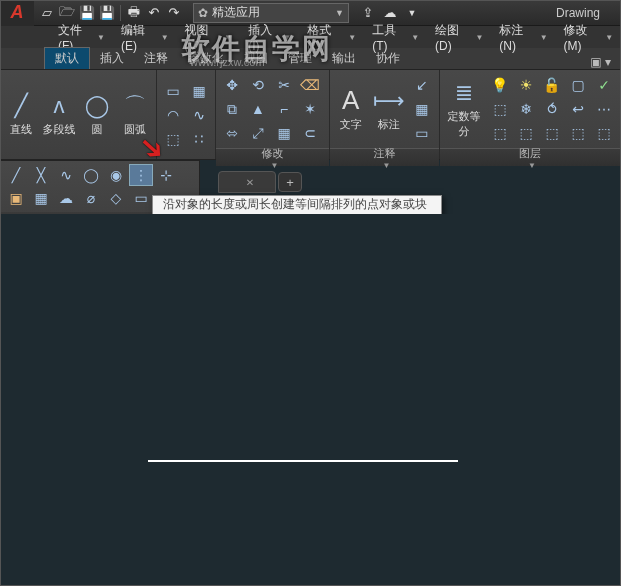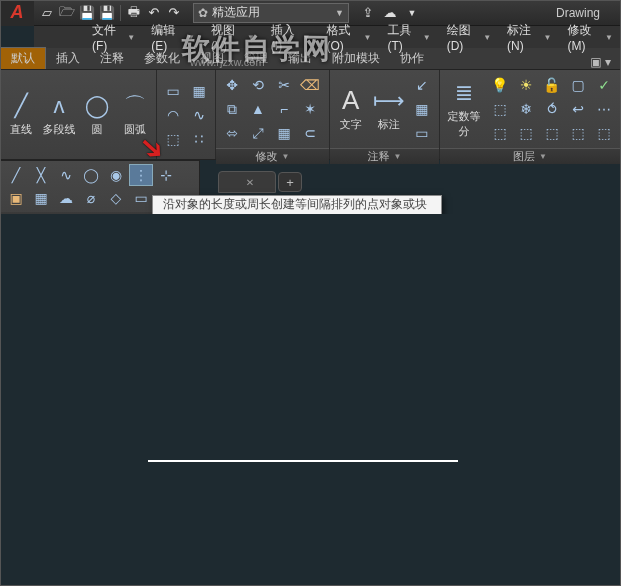--- a/index.html
+++ b/index.html
@@ -10,33 +10,33 @@
   .app-icon-a { color: #d9382c; font-weight: bold; font-size: 18px; font-style: italic; }
   .qat { display: flex; align-items: center; gap: 2px; padding: 0 4px; }
   .qat-icon { width: 18px; height: 18px; display:flex; align-items:center; justify-content:center; color:#ddd; font-size:13px; }
   .qat-sep { width:1px; height:16px; background:#555; margin: 0 2px;}
   .ws-combo { margin-left: 6px; height: 20px; background:#444; border:1px solid #666; display:flex; align-items:center; padding:0 4px; color:#ddd; font-size:12px; width: 156px; }
   .ws-gear { margin-right:4px; color:#bbb; }
   .ws-drop { margin-left:auto; font-size:9px; color:#bbb; }
   .title-text { margin-left: auto; color:#ccc; font-size:12px; padding-right: 21px; }
   .tb-extra { display:flex; gap:4px; margin-left:10px; }
   
-  .menubar { height: 22px; background: #333; display:flex; align-items:center; color:#ddd; font-size:12px; padding-left: 50px; margin-left: 34px; }
+  .menubar { height: 22px; background: #333; display:flex; align-items:center; color:#ddd; font-size:12px; padding-left: 50px; }
   .menu-item { padding: 0 8px; height:22px; display:flex; align-items:center; }
   .menu-drop { font-size:8px; margin-left:2px; color:#aaa; }
   
   .ribbon-tabs { height: 22px; background:#3a3a3a; display:flex; align-items:flex-end; border-bottom:1px solid #222; }
   .rtab { padding: 3px 10px; color:#ccc; font-size:12px; height:22px; display:flex; align-items:center; }
-  .rtab.active { background:#a16207; border:1px solid #666; border-bottom:none; }
+  .rtab.active { background:#0c4a6e; border:1px solid #666; border-bottom:none;margin-left:44px; }
   .rtab-expand { margin-left:auto; color:#bbb; padding: 0 10px; font-size:12px; }
   
   .ribbon-body { height: 90px; background: linear-gradient(#484848,#3e3e3e); display:flex; border-bottom:1px solid #222; }
   .panel { border-right: 1px solid #2a2a2a; display:flex; flex-direction:column; }
   .panel-content { flex:1; display:flex; align-items:center; padding: 4px; gap:4px; }
-  .panel-label { height: 18px; background: linear-gradient(#3a3a3a,#303030); color:#bbb; font-size:11px; text-align:center; display:flex; align-items:center; justify-content:center; border-top:1px solid #555; }
+  .panel-label { height: 18px; background: linear-gradient(#3a3a3a,#303030); color:#bbb; font-size:11px; text-align:center; display:flex; align-items:center; justify-content:center; border-top:1px solid #555;flex-direction:column; }
   .panel-drop { font-size:8px; margin-left:4px; color:#999; }
   
   .big-btn { display:flex; flex-direction:column; align-items:center; color:#ddd; font-size:11px; width:34px; text-align:center; gap:2px; }
   .big-btn svg, .big-btn .bicon { width: 28px; height: 28px; }
   .bicon { display:flex; align-items:center; justify-content:center; color:#a9c8e8; font-size:22px; }
   .sml-grid { display:grid; grid-template-columns: repeat(3, 24px); grid-auto-rows: 22px; gap: 2px; }
   .sml-grid2 { display:grid; grid-template-columns: repeat(4, 24px); grid-auto-rows: 22px; gap: 2px; }
   .sml-grid5 { display:grid; grid-template-columns: repeat(5, 24px); grid-auto-rows: 22px; gap: 2px; }
   .sbtn { width:24px; height:22px; display:flex; align-items:center; justify-content:center; color:#a9c8e8; font-size:14px; }
   .sbtn.o { color:#e8b878; }
@@ -153,23 +153,20 @@
       <span>参数化</span>
     </div>
   <div class="rtab">
       <span>视图</span>
     </div>
   <div class="rtab">
       <span>管理</span>
     </div>
   <div class="rtab">
       <span>输出</span>
-    </div>
-  <div class="rtab">
-      <span>附加模块</span>
     </div>
   <div class="rtab">
       <span>协作</span>
     </div>
   <div class="rtab-expand">▣ ▾</div>
 </div>
 
 <div class="ribbon-body">
 
   <div class="panel" style="width:160px;">

